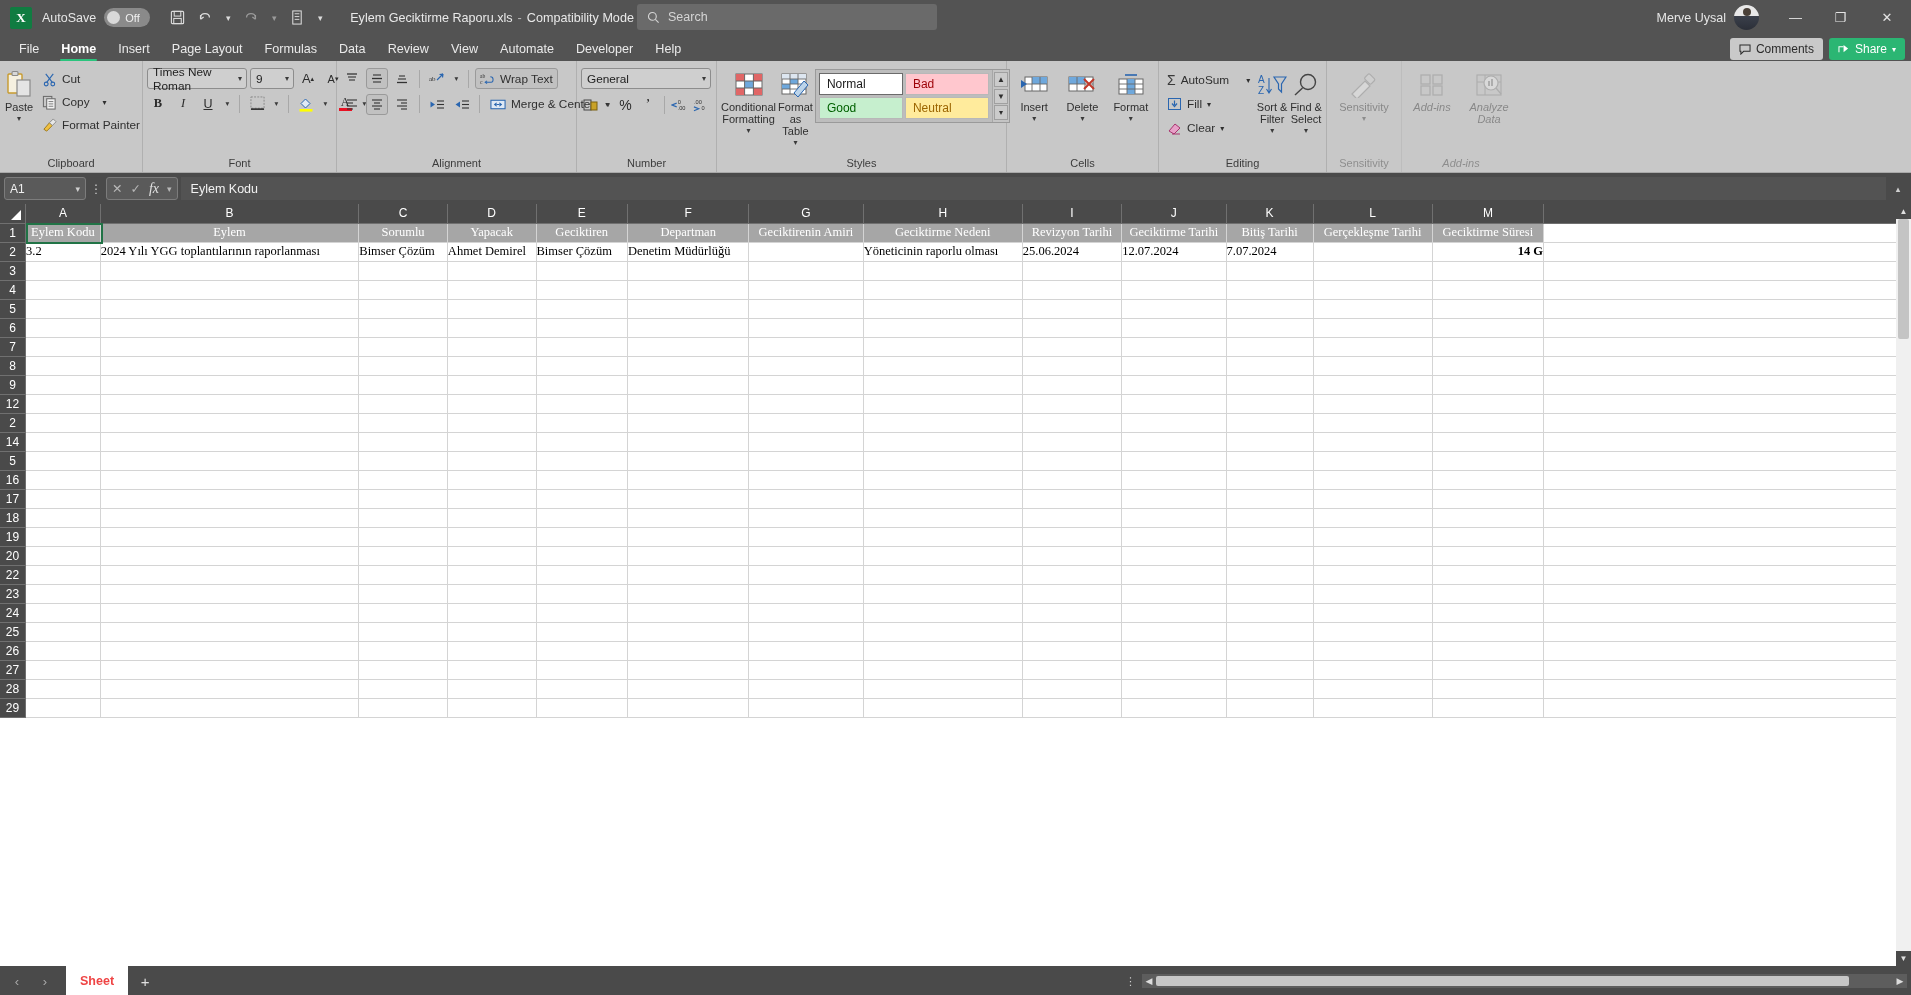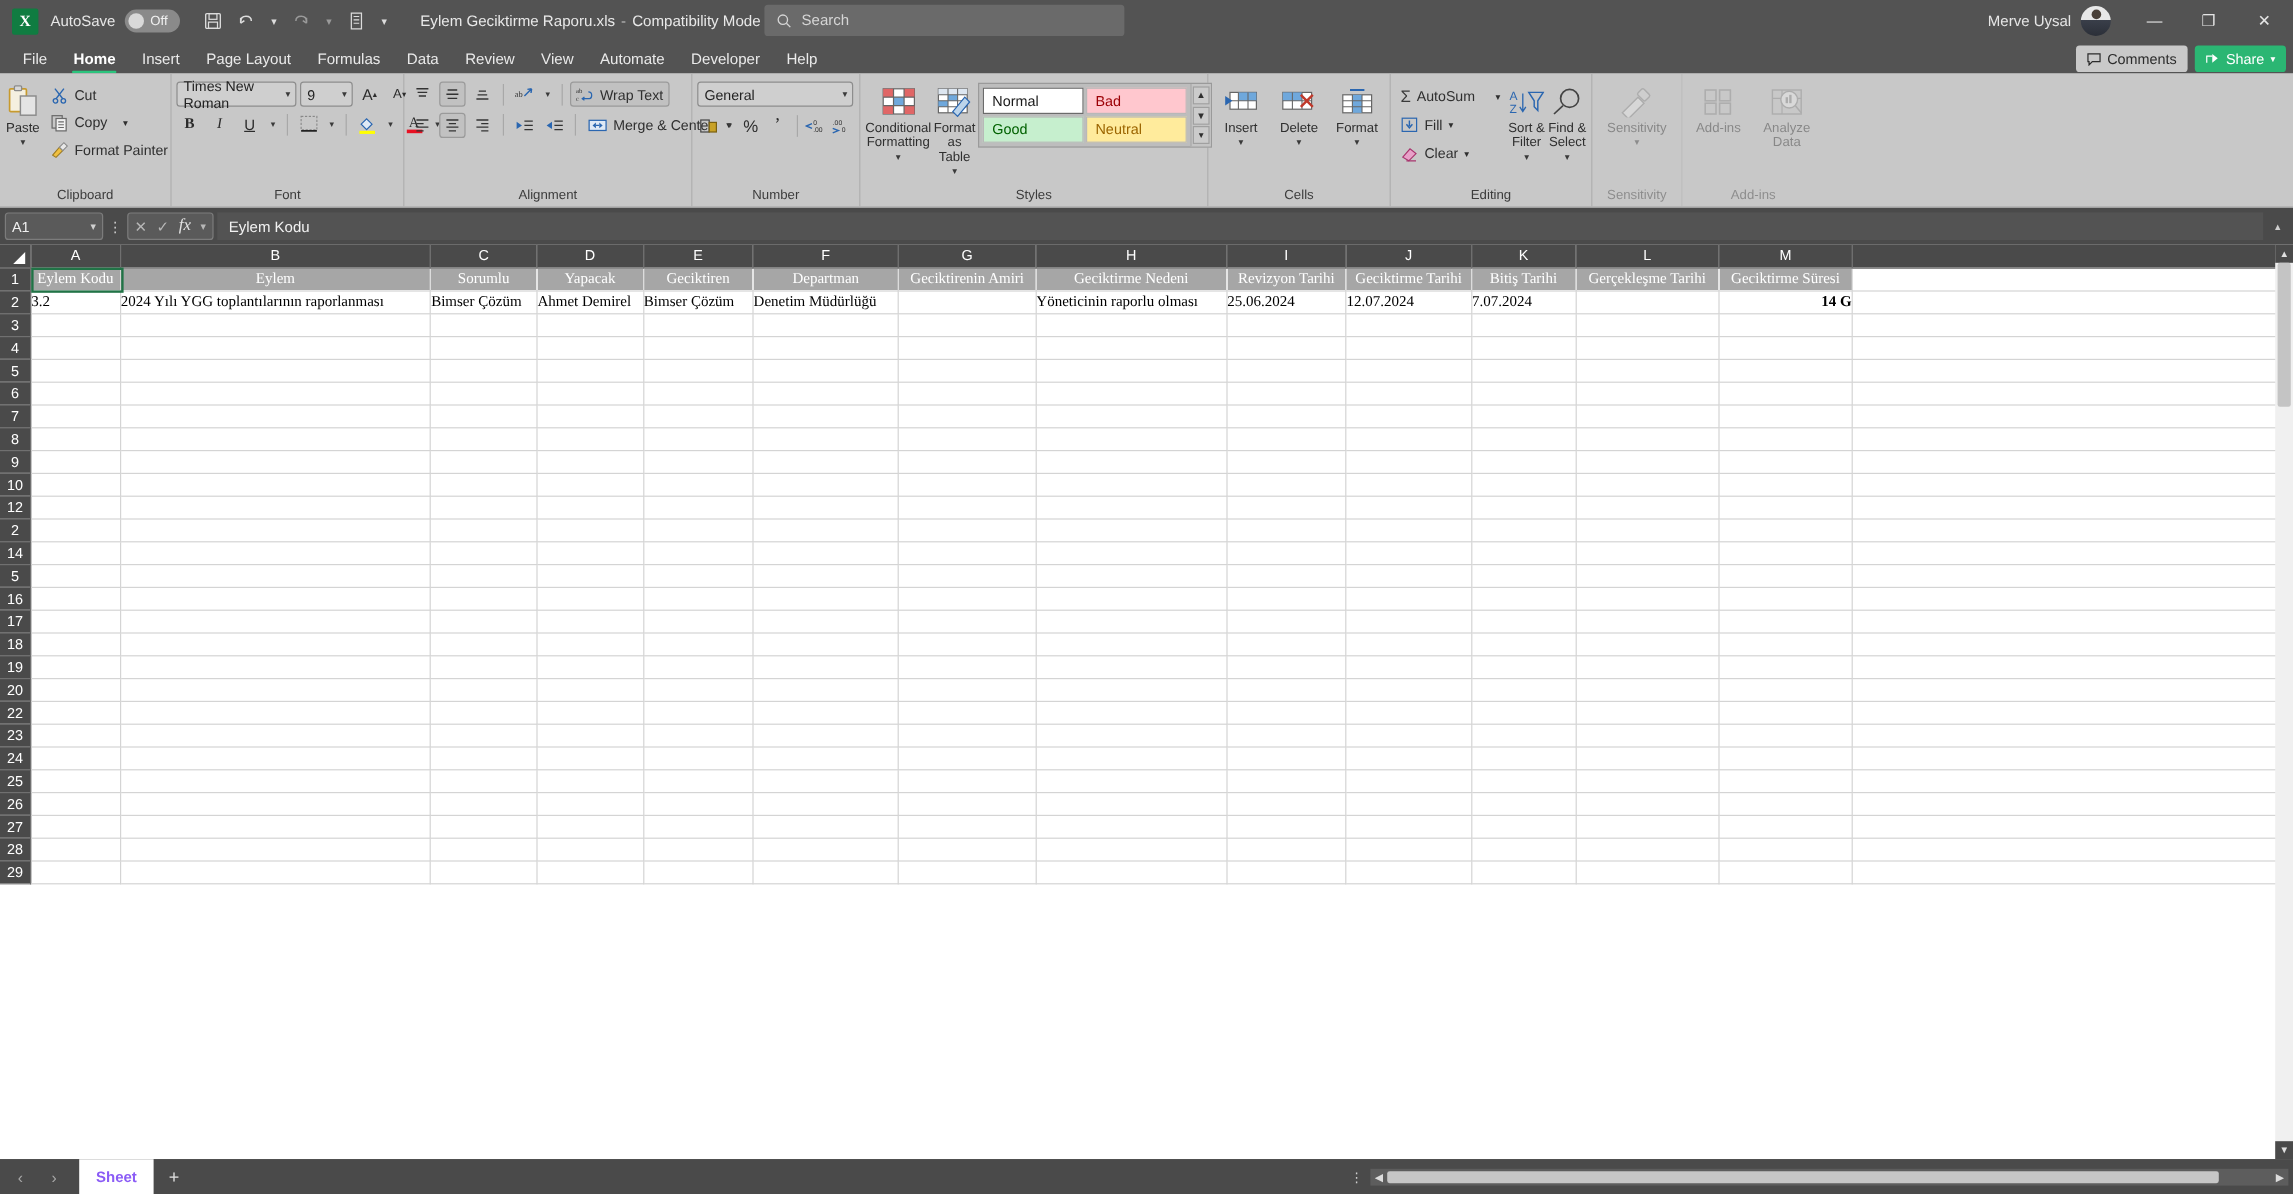--- a/index.html
+++ b/index.html
@@ -223,21 +223,21 @@
 
   
   .bottombar {
     height: 30px; background: #4a4a4a; display: flex; align-items: center;
     position: relative; padding-left: 4px;
   }
   .navarrows { display: flex; gap: 2px; margin-right: 8px; }
   .navarrow { width: 26px; height: 26px; display:flex; align-items:center; justify-content:center;
               color:#a8a8a8; font-size: 13px; }
   .sheettab {
-    background: #ffffff; color: #8b5cf6; font-size: 12.5px; font-weight: bold;
+    background: #ffffff; color: #ef4444; font-size: 12.5px; font-weight: bold;
     height: 30px; display: flex; align-items: center; padding: 0 14px;
   }
   .addsheet { width: 34px; height: 30px; display:flex; align-items:center; justify-content:center;
               color:#e0e0e0; font-size: 15px; }
   .hscroll-area { position: absolute; right: 4px; left: 1125px; display: flex; align-items: center; gap: 6px; }
   .hs-kebab { color: #cfcfcf; font-size: 11px; letter-spacing: 0; }
   .hscroll { flex: 1; height: 14px; background: #5d5d5d; display: flex; align-items: center; }
   .hs-arrow { width: 14px; text-align: center; color: #dcdcdc; font-size: 9px; }
   .hs-track { flex: 1; height: 12px; position: relative; }
   .hs-thumb { position: absolute; left: 0; top: 1px; height: 10px; width: 94%; background: #c6c6c6; border-radius: 2px; }
@@ -762,21 +762,21 @@
               <rect x="16" y="3" width="9" height="7" rx="1.5" transform="rotate(45 20 7)" fill="#d8d8d8" stroke="#8a8a8a" stroke-width="1.2"></rect>
             </svg>
         </div>
         <span>Sensitivity</span>
         <span class="cv">▾</span>
       </div>
     </div>
     <div class="group-label">Sensitivity</div>
   </div>
 
-  <div class="group disabled" style="width:118px; border-right:none;">
+  <div class="group disabled" style="width:118px; border-right:none;font-style:italic;">
     <div class="group-body" style="gap:4px;">
       <div class="big-btn" style="width:52px;">
         <div class="ico">
           <svg width="28" height="24" viewBox="0 0 28 24">
               <rect x="3" y="2" width="9" height="9" fill="none" stroke="#8a8a8a" stroke-width="1.3"></rect>
               <rect x="15" y="2" width="9" height="9" fill="none" stroke="#8a8a8a" stroke-width="1.3"></rect>
               <rect x="3" y="13" width="9" height="9" fill="none" stroke="#8a8a8a" stroke-width="1.3"></rect>
               <rect x="15" y="13" width="9" height="9" fill="none" stroke="#8a8a8a" stroke-width="1.3"></rect>
             </svg>
         </div>
@@ -989,37 +989,20 @@
           <td class="cell" style="width: 115px;"></td>
           <td class="cell" style="width: 160px;"></td>
           <td class="cell" style="width: 100px;"></td>
           <td class="cell" style="width: 105px;"></td>
           <td class="cell" style="width: 88px;"></td>
           <td class="cell" style="width: 120px;"></td>
           <td class="cell" style="width: 112px;"></td>
           <td class="cell"></td>
         </tr>
         <tr>
-          <th class="rowhdr">10</th>
-          <td class="cell" style="width: 75px;"></td>
-          <td class="cell" style="width: 260px;"></td>
-          <td class="cell" style="width: 89px;"></td>
-          <td class="cell" style="width: 89px;"></td>
-          <td class="cell" style="width: 92px;"></td>
-          <td class="cell" style="width: 122px;"></td>
-          <td class="cell" style="width: 115px;"></td>
-          <td class="cell" style="width: 160px;"></td>
-          <td class="cell" style="width: 100px;"></td>
-          <td class="cell" style="width: 105px;"></td>
-          <td class="cell" style="width: 88px;"></td>
-          <td class="cell" style="width: 120px;"></td>
-          <td class="cell" style="width: 112px;"></td>
-          <td class="cell"></td>
-        </tr>
-        <tr>
           <th class="rowhdr">12</th>
           <td class="cell" style="width: 75px;"></td>
           <td class="cell" style="width: 260px;"></td>
           <td class="cell" style="width: 89px;"></td>
           <td class="cell" style="width: 89px;"></td>
           <td class="cell" style="width: 92px;"></td>
           <td class="cell" style="width: 122px;"></td>
           <td class="cell" style="width: 115px;"></td>
           <td class="cell" style="width: 160px;"></td>
           <td class="cell" style="width: 100px;"></td>

